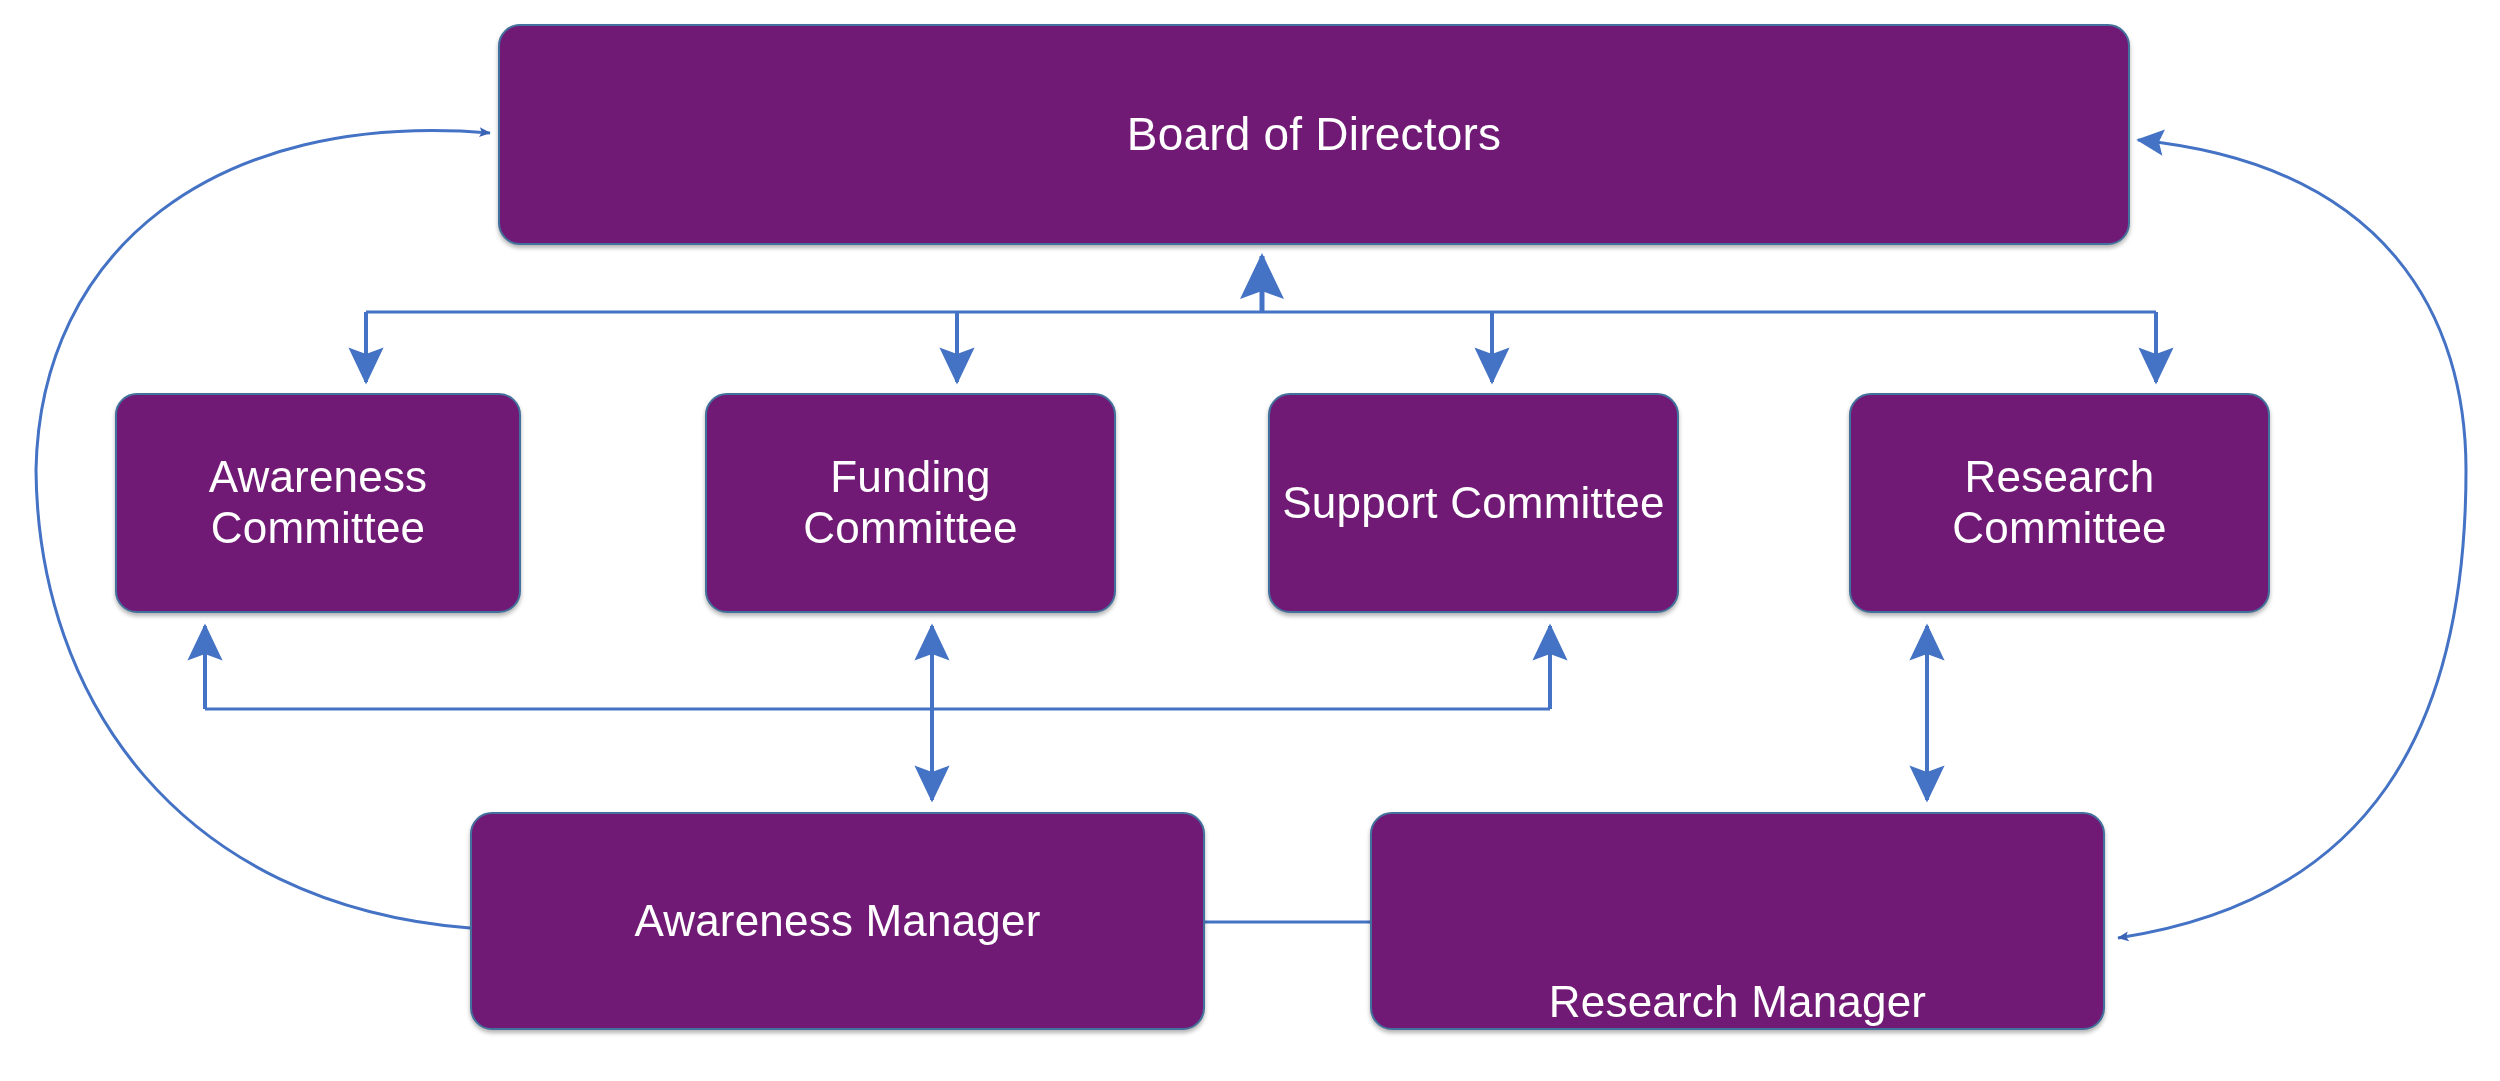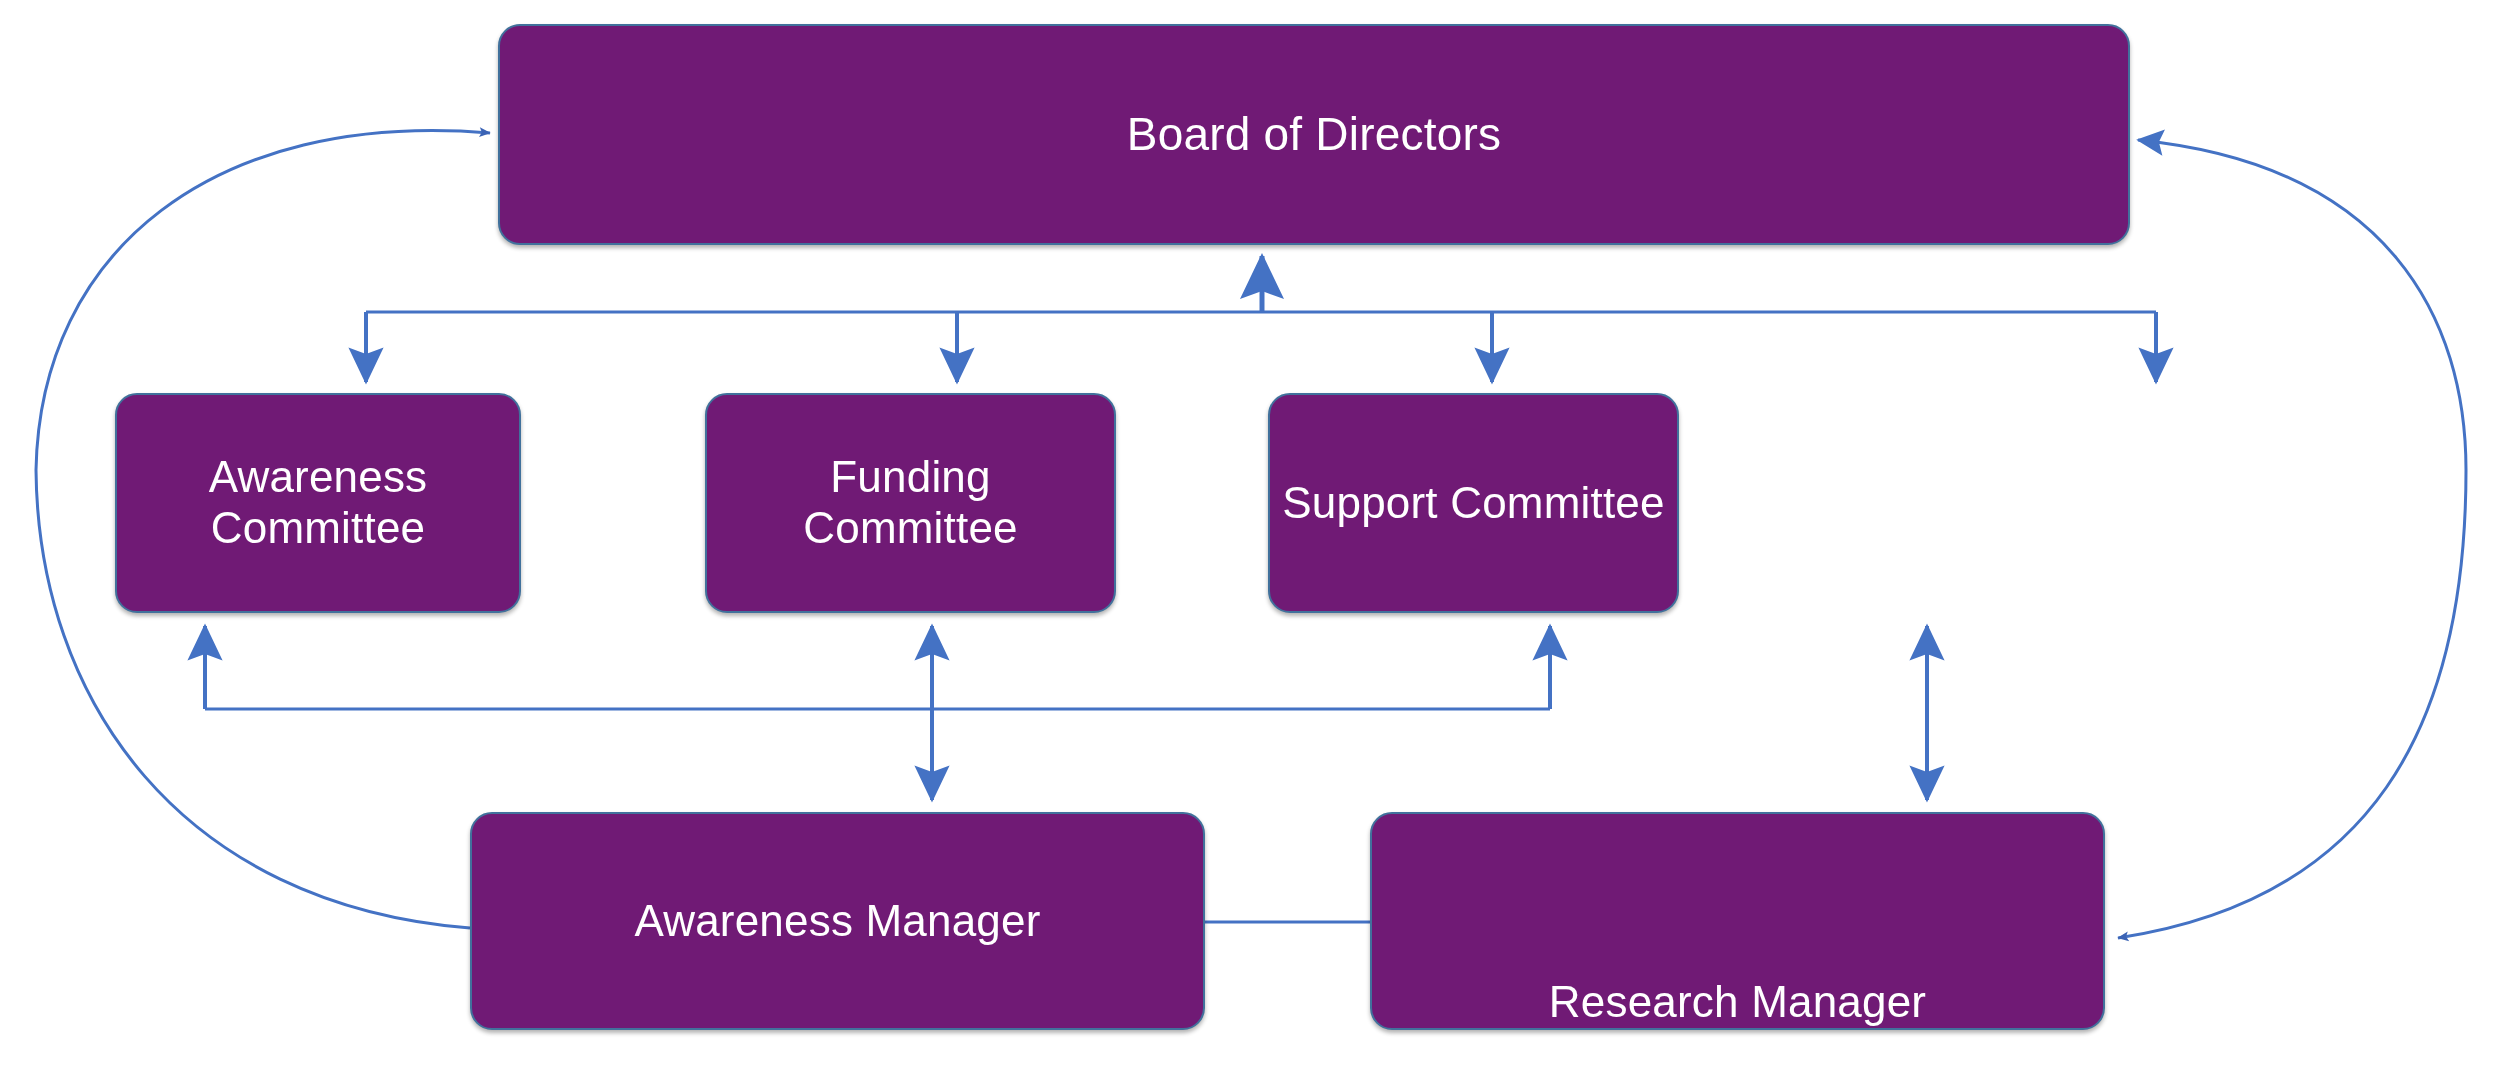--- a/index.html
+++ b/index.html
@@ -102,20 +102,23 @@
   </div>
 
   <div class="node" style="left:705px; top:393px; width:411px; height:220px;">
     <span>Funding Committee</span>
   </div>
 
   <div class="node" style="left:1268px; top:393px; width:411px; height:220px;">
     <span>Support Committee</span>
   </div>
 
+  <div class="node" style="left:1849px; top:393px; width:421px; height:220px;">
+    <span>Research Committee</span>
+  </div>
 
   <div class="node" style="left:470px; top:812px; width:735px; height:218px;">
     <span>Awareness Manager</span>
   </div>
 
   <div class="node" style="left:1370px; top:812px; width:735px; height:218px;align-items:flex-end;">
     <span>Research Manager</span>
   </div>
 
 </div>

